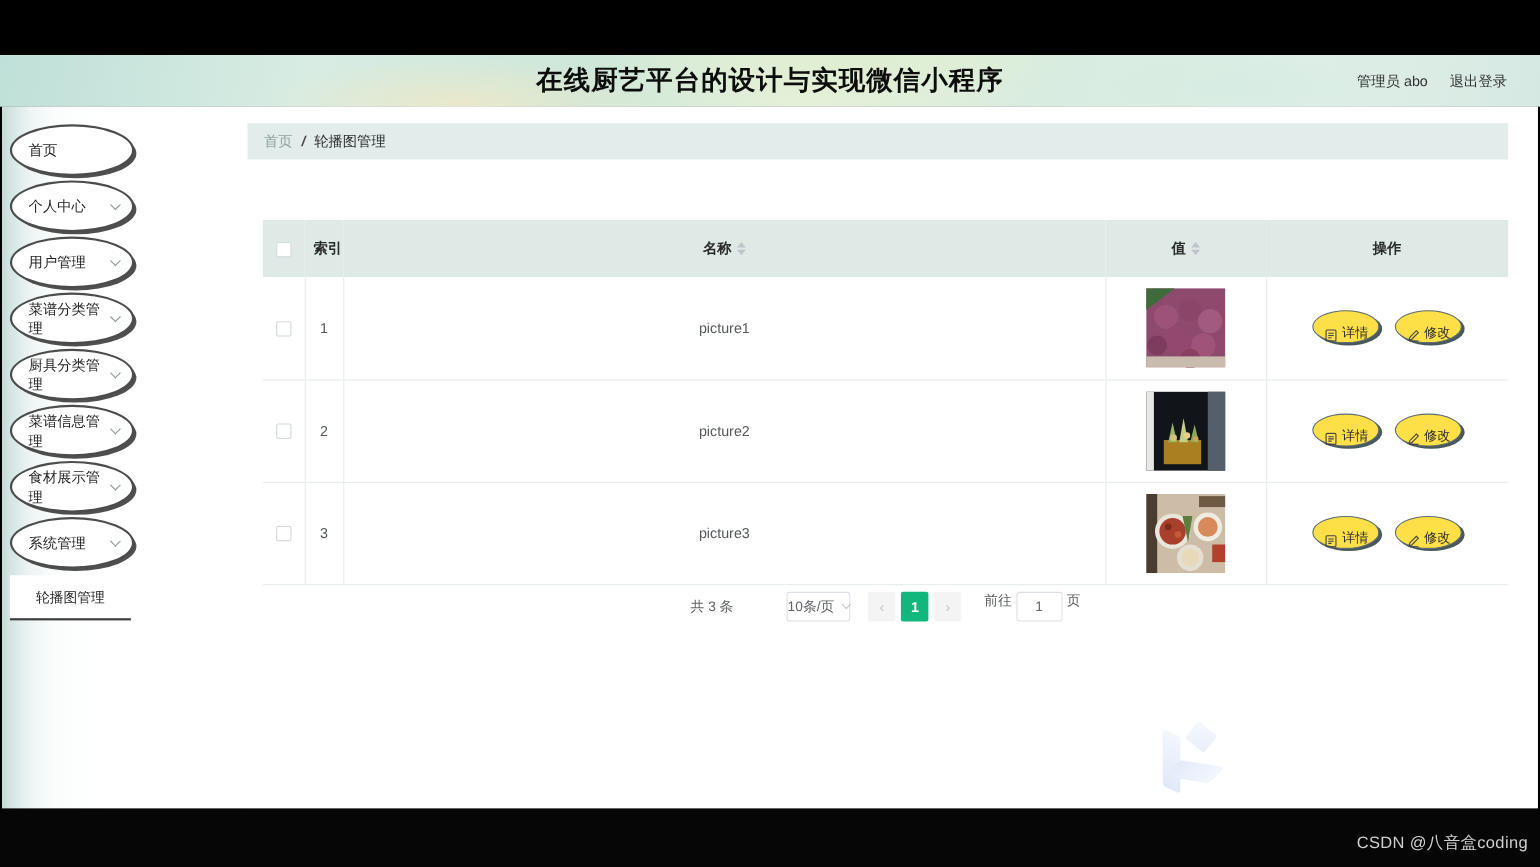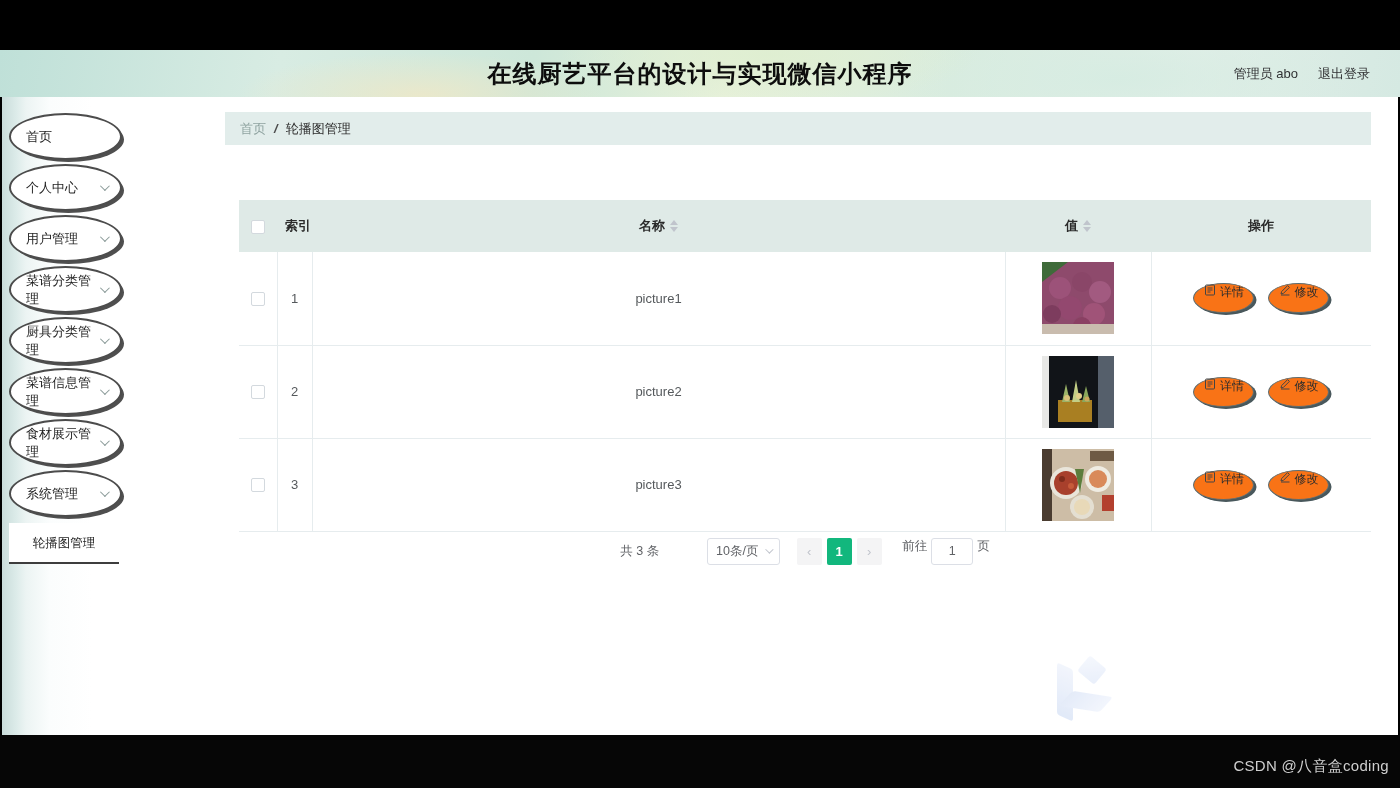--- a/index.html
+++ b/index.html
@@ -65,31 +65,31 @@
   .th-inner { display:flex; align-items:center; justify-content:center; gap:5px; }
   .th-left { justify-content:flex-start; padding-left:8px; }
   .sort-caret { display:inline-flex; flex-direction:column; gap:2px; }
   .sort-caret i { display:block; width:0; height:0; border-left:4px solid transparent; border-right:4px solid transparent; }
   .sort-caret .up { border-bottom:5px solid #c0c4cc; }
   .sort-caret .dn { border-top:5px solid #c0c4cc; }
   .cb { appearance:none; -webkit-appearance:none; width:14px; height:14px; border:1px solid #d3d9de; border-radius:2px; background:#fff; cursor:pointer; vertical-align:middle; }
   .cell-img { width:72px; height:72px; display:inline-block; vertical-align:middle; }
 
   .btn-oval {
-    display:inline-flex; align-items:flex-start; justify-content:center; gap:4px;
+    display:inline-flex; align-items:flex-end; justify-content:center; gap:4px;
     width:61px; height:30px; border-radius:50%;
-    background:#f97316; border:1px solid #5d6d71; box-shadow:2.5px 2px 0 0 #49585c;
+    background:#fde047; border:1px solid #5d6d71; box-shadow:2.5px 2px 0 0 #49585c;
     font-size:12px; color:#2d2d2d; cursor:pointer; margin:0 5px;
   }
   .btn-oval svg { flex:none; }
 
   
   .pagination { margin-top:6px; display:flex; align-items:center; justify-content:center; font-size:12.5px; color:#606266; }
   .pg-total { }
-  .pg-select { width:73px; height:27px; border:1px solid #dcdfe6; border-radius:3px; display:flex; align-items:center; justify-content:center; gap:7px; color:#606266; background:#fff; cursor:pointer; margin-right:14px;margin-left:48px; }
+  .pg-select { width:58px; height:27px; border:1px solid #dcdfe6; border-radius:3px; display:flex; align-items:center; justify-content:center; gap:7px; color:#606266; background:#fff; cursor:pointer; margin-right:14px;margin-left:48px; }
   .pg-select .chev { width:6px; height:6px; border-color:#c0c4cc; }
   .pg-btn { width:25px; height:27px; background:#f4f4f5; border-radius:2px; display:flex; align-items:center; justify-content:center; color:#c0c4cc; font-size:13px; cursor:pointer; margin:0 2.5px; }
   .pg-page { width:25px; height:27px; border-radius:2px; display:flex; align-items:center; justify-content:center; font-size:13px; font-weight:bold; cursor:pointer; margin:0 2.5px; }
   .pg-page.active { background:#12b77d; color:#fff; }
   .pg-goto { margin-left:18px; display:flex; align-items:flex-start; gap:4px; }
   .pg-input { width:42px; height:27px; border:1px solid #dcdfe6; border-radius:3px; text-align:center; font-size:12.5px; color:#606266; outline:none; }
 
   
   .logo-mark { position:absolute; left:832px; top:563px; width:58px; height:68px; opacity:.55; pointer-events:none; }
   .logo-mark .p1 { position:absolute; left:0; top:6px; width:16px; height:52px; background:linear-gradient(180deg,#e8eefb,#c9d8f3); transform:skewY(24deg); border-radius:3px; }

